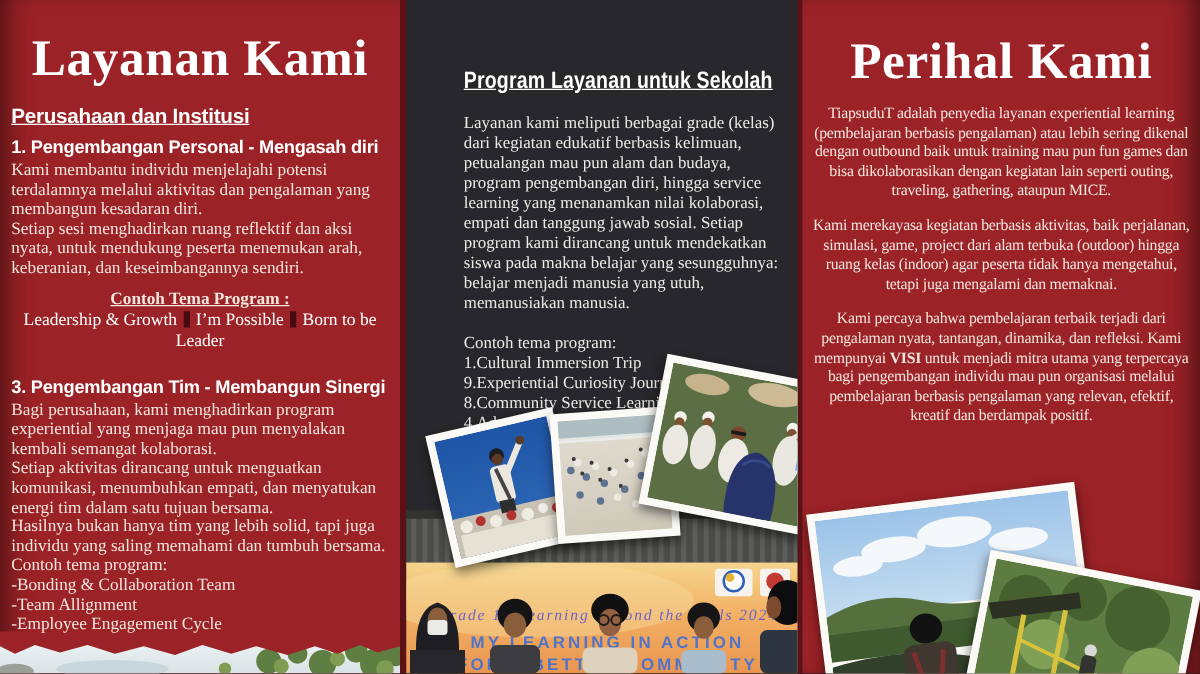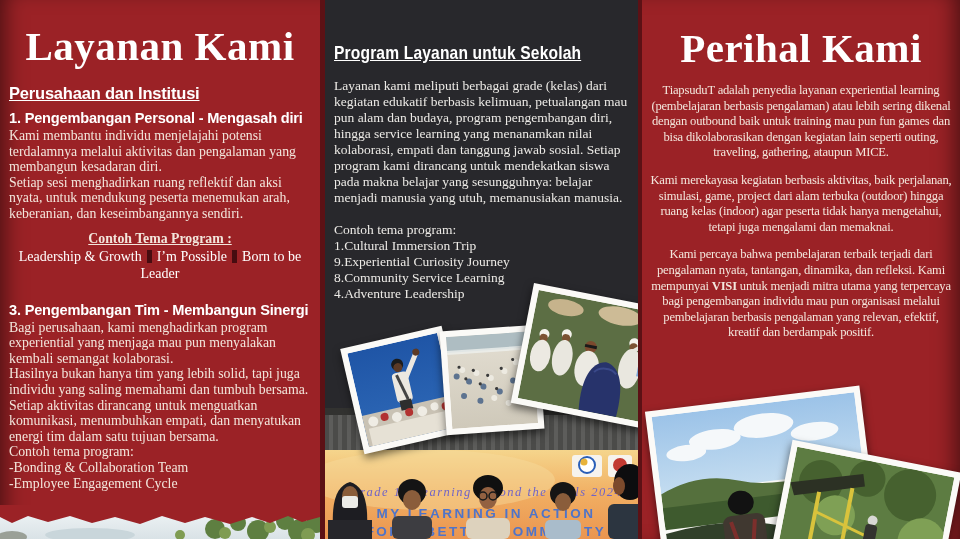--- a/index.html
+++ b/index.html
@@ -22,21 +22,21 @@
   .item-h{font-family:"Liberation Sans",sans-serif;font-weight:bold;color:#fff;
           font-size:14.6px;margin:7px 0 2px;letter-spacing:-.2px;}
   .item-h2{margin-top:20px;}
   .bodytxt p{margin:0;font-size:13.8px;line-height:15.6px;color:#f3e6dc;}
   .contoh{margin:9px 0 1px;text-align:center;font-weight:bold;font-size:13.8px;color:#f3e6dc;
           text-decoration:underline;}
   .themes{margin:1px 0 0;text-align:center;color:#fff;font-size:14px;line-height:17px;}
   .sep-bar{display:inline-block;width:5px;height:13px;background:#470c10;margin:0 5px;
            vertical-align:-2px;}
 
-  .mid-content{position:relative;z-index:2;padding:0 9px;color:#eceae6;}
+  .mid-content{position:relative;z-index:2;padding:12px 9px;color:#eceae6;margin-left:37px;}
   .mid-title{font-family:"Liberation Sans",sans-serif;font-weight:bold;color:#fff;font-size:19px;
              text-decoration:underline;margin:42px 0 14px;display:inline-block;
              transform:scaleX(.82);transform-origin:left;white-space:nowrap;letter-spacing:.2px;}
   .mid-content p{margin:0;font-size:13.5px;line-height:16px;}
   .mid-contoh{margin-top:16px !important;}
 
   .rp-content{position:relative;z-index:2;padding:0 8px;text-align:center;color:#f3e6dc;}
   .rp-content p{margin:12px 0 0;font-size:12.6px;line-height:15.6px;letter-spacing:-.2px;}
   .rp-bold{font-weight:bold;}
 
@@ -68,24 +68,25 @@
         <p>Setiap sesi menghadirkan ruang reflektif dan aksi nyata, untuk mendukung peserta menemukan arah, keberanian, dan keseimbangannya sendiri.</p>
       </div>
       <div class="contoh">Contoh Tema Program :</div>
       <div class="themes">
         <span>Leadership &amp; Growth</span><span class="sep-bar"></span><span>I’m Possible</span><span class="sep-bar"></span><span>Born to be Leader</span>
       </div>
 
       <div class="item-h item-h2">3. Pengembangan Tim - Membangun Sinergi</div>
       <div class="bodytxt">
         <p>Bagi perusahaan, kami menghadirkan program experiential yang menjaga mau pun menyalakan kembali semangat kolaborasi.</p>
+        <p>Setiap aktivitas dirancang untuk menguatkan komunikasi, menumbuhkan empati, dan menyatukan energi tim dalam satu tujuan bersama.</p>
         <p>Hasilnya bukan hanya tim yang lebih solid, tapi juga individu yang saling memahami dan tumbuh bersama.</p>
-        <p>Setiap aktivitas dirancang untuk menguatkan komunikasi, menumbuhkan empati, dan menyatukan energi tim dalam satu tujuan bersama.</p>
         <p>Contoh tema program:</p>
         <p>-Bonding &amp; Collaboration Team</p>
+        <p>-Team Allignment</p>
         <p>-Employee Engagement Cycle</p>
       </div>
     </div>
 
     <svg class="torn-strip" viewBox="0 0 320 34">
       <defs>
         <linearGradient id="snow" x1="0" y1="0" x2="0" y2="1">
           <stop offset="0" stop-color="#eef3f5"></stop>
             <stop offset="1" stop-color="#d9e2e6"></stop>
         </linearGradient>

